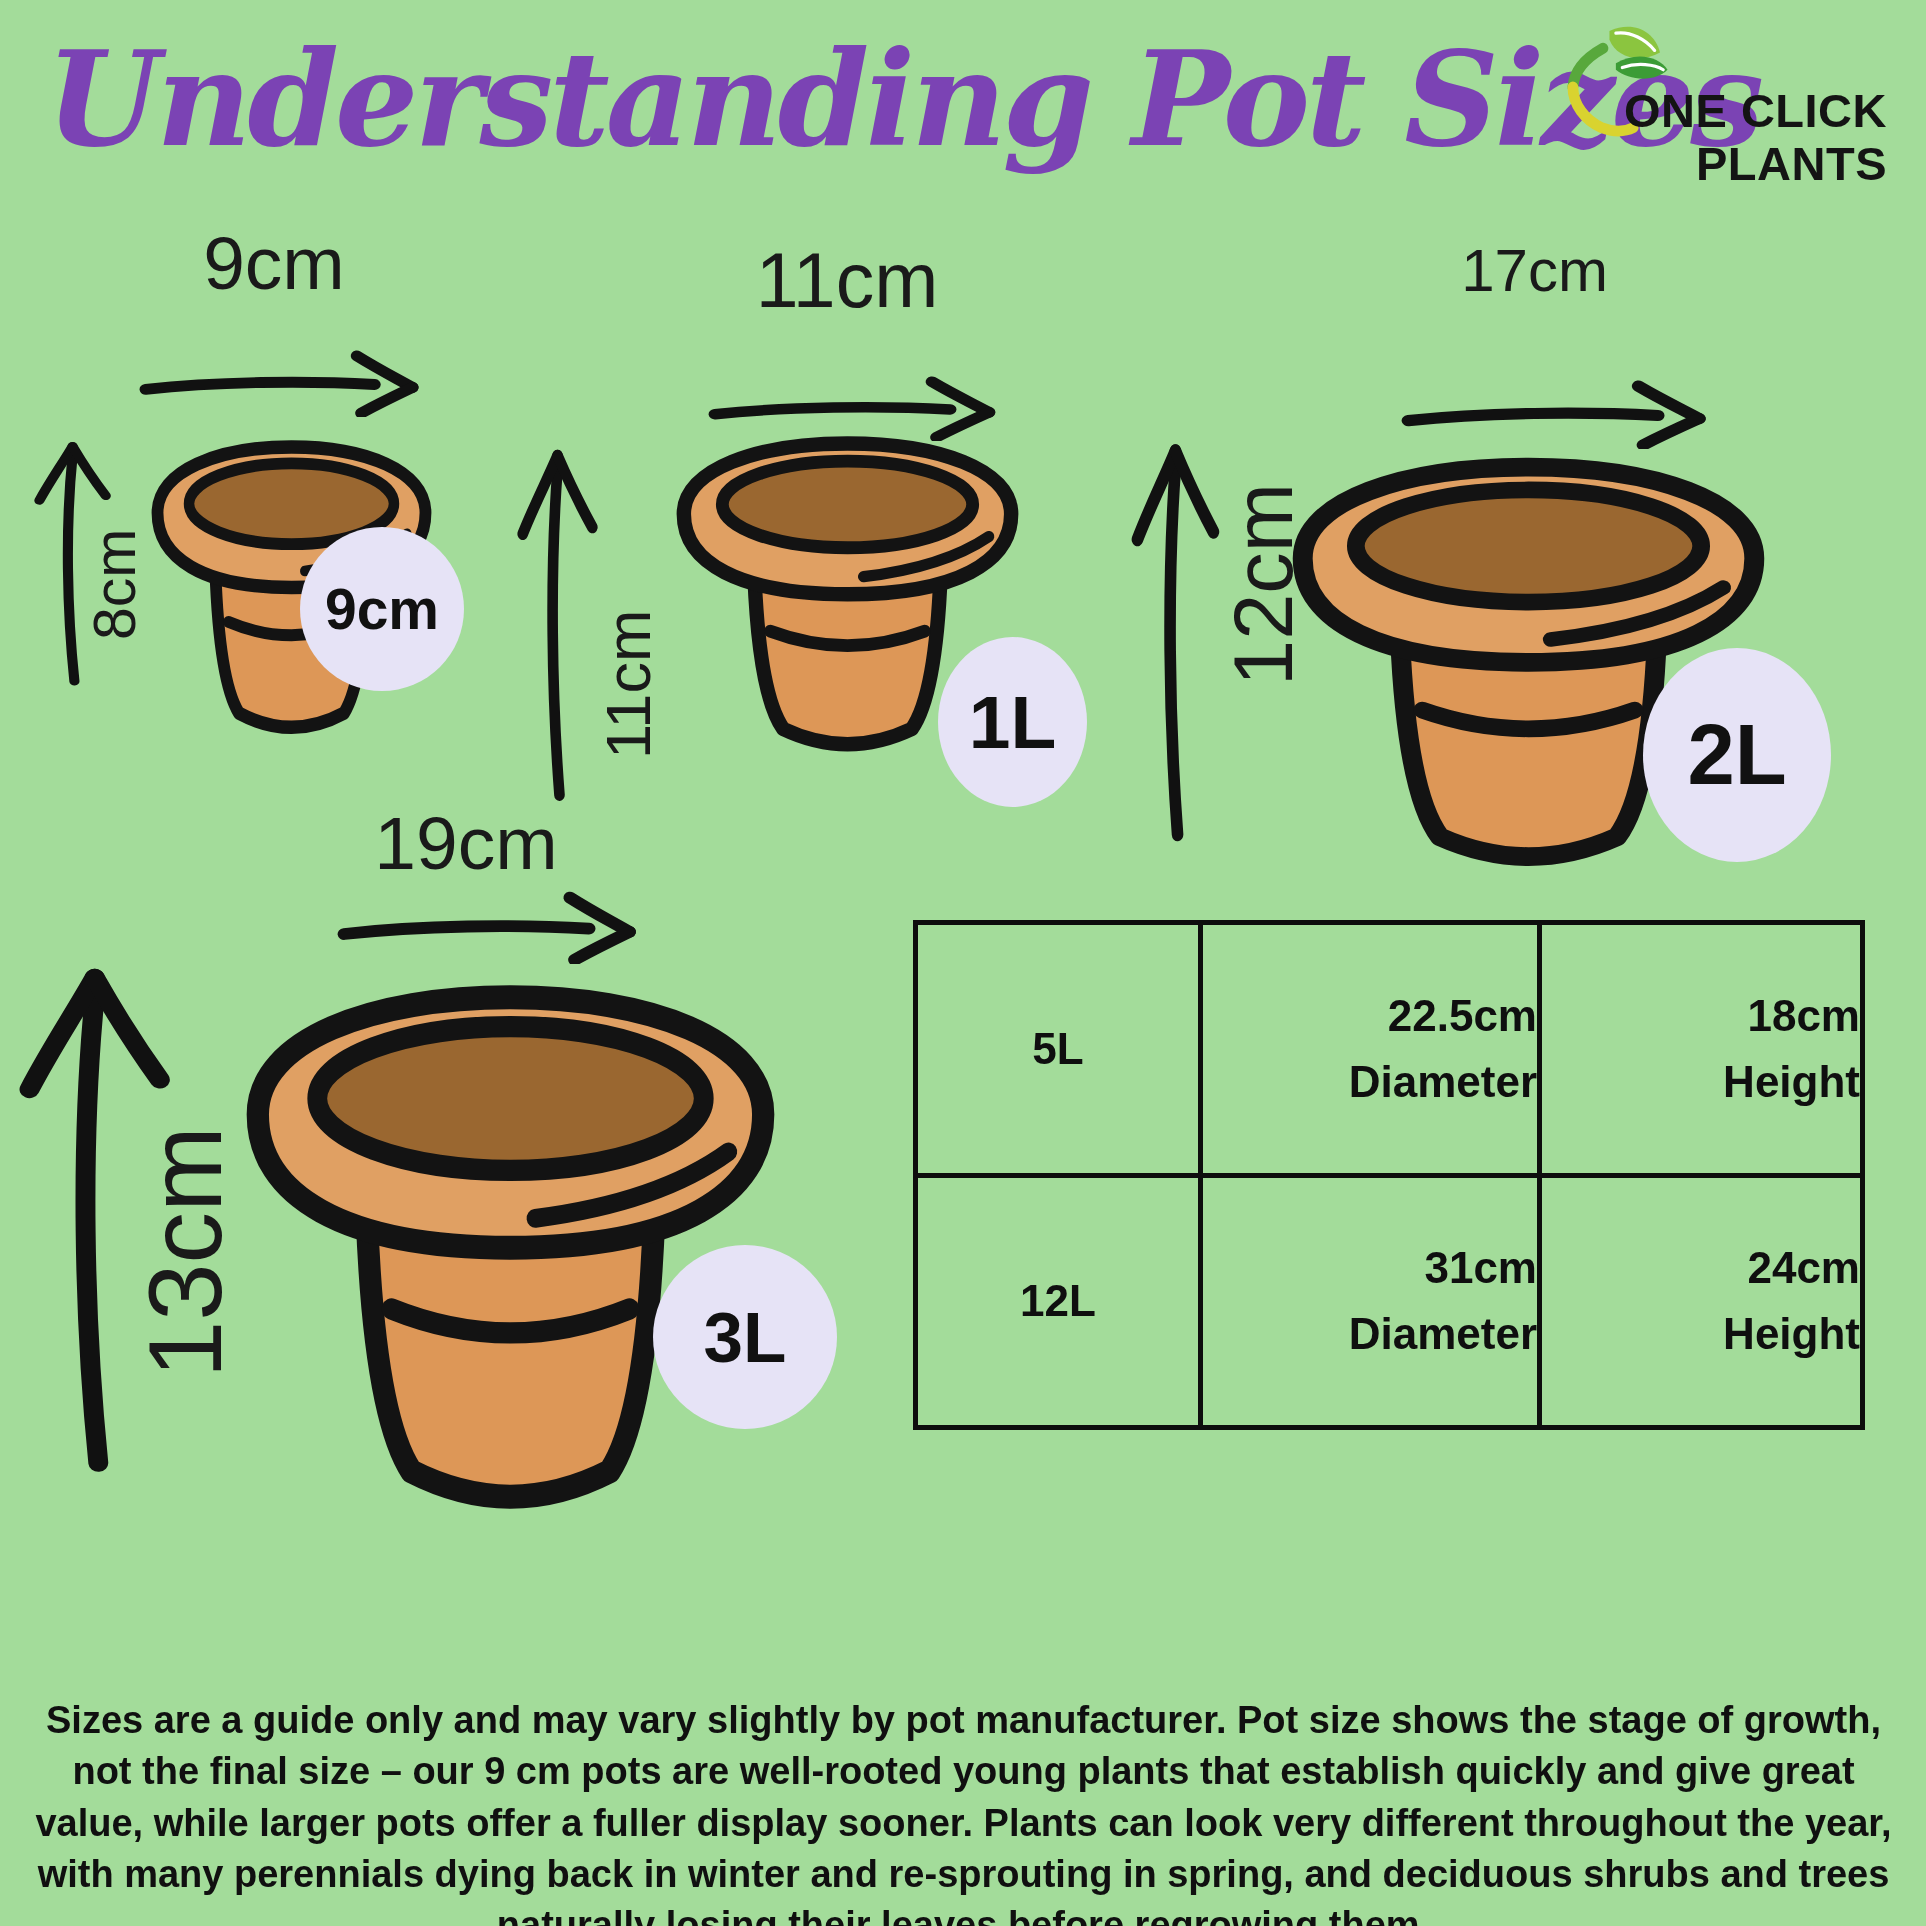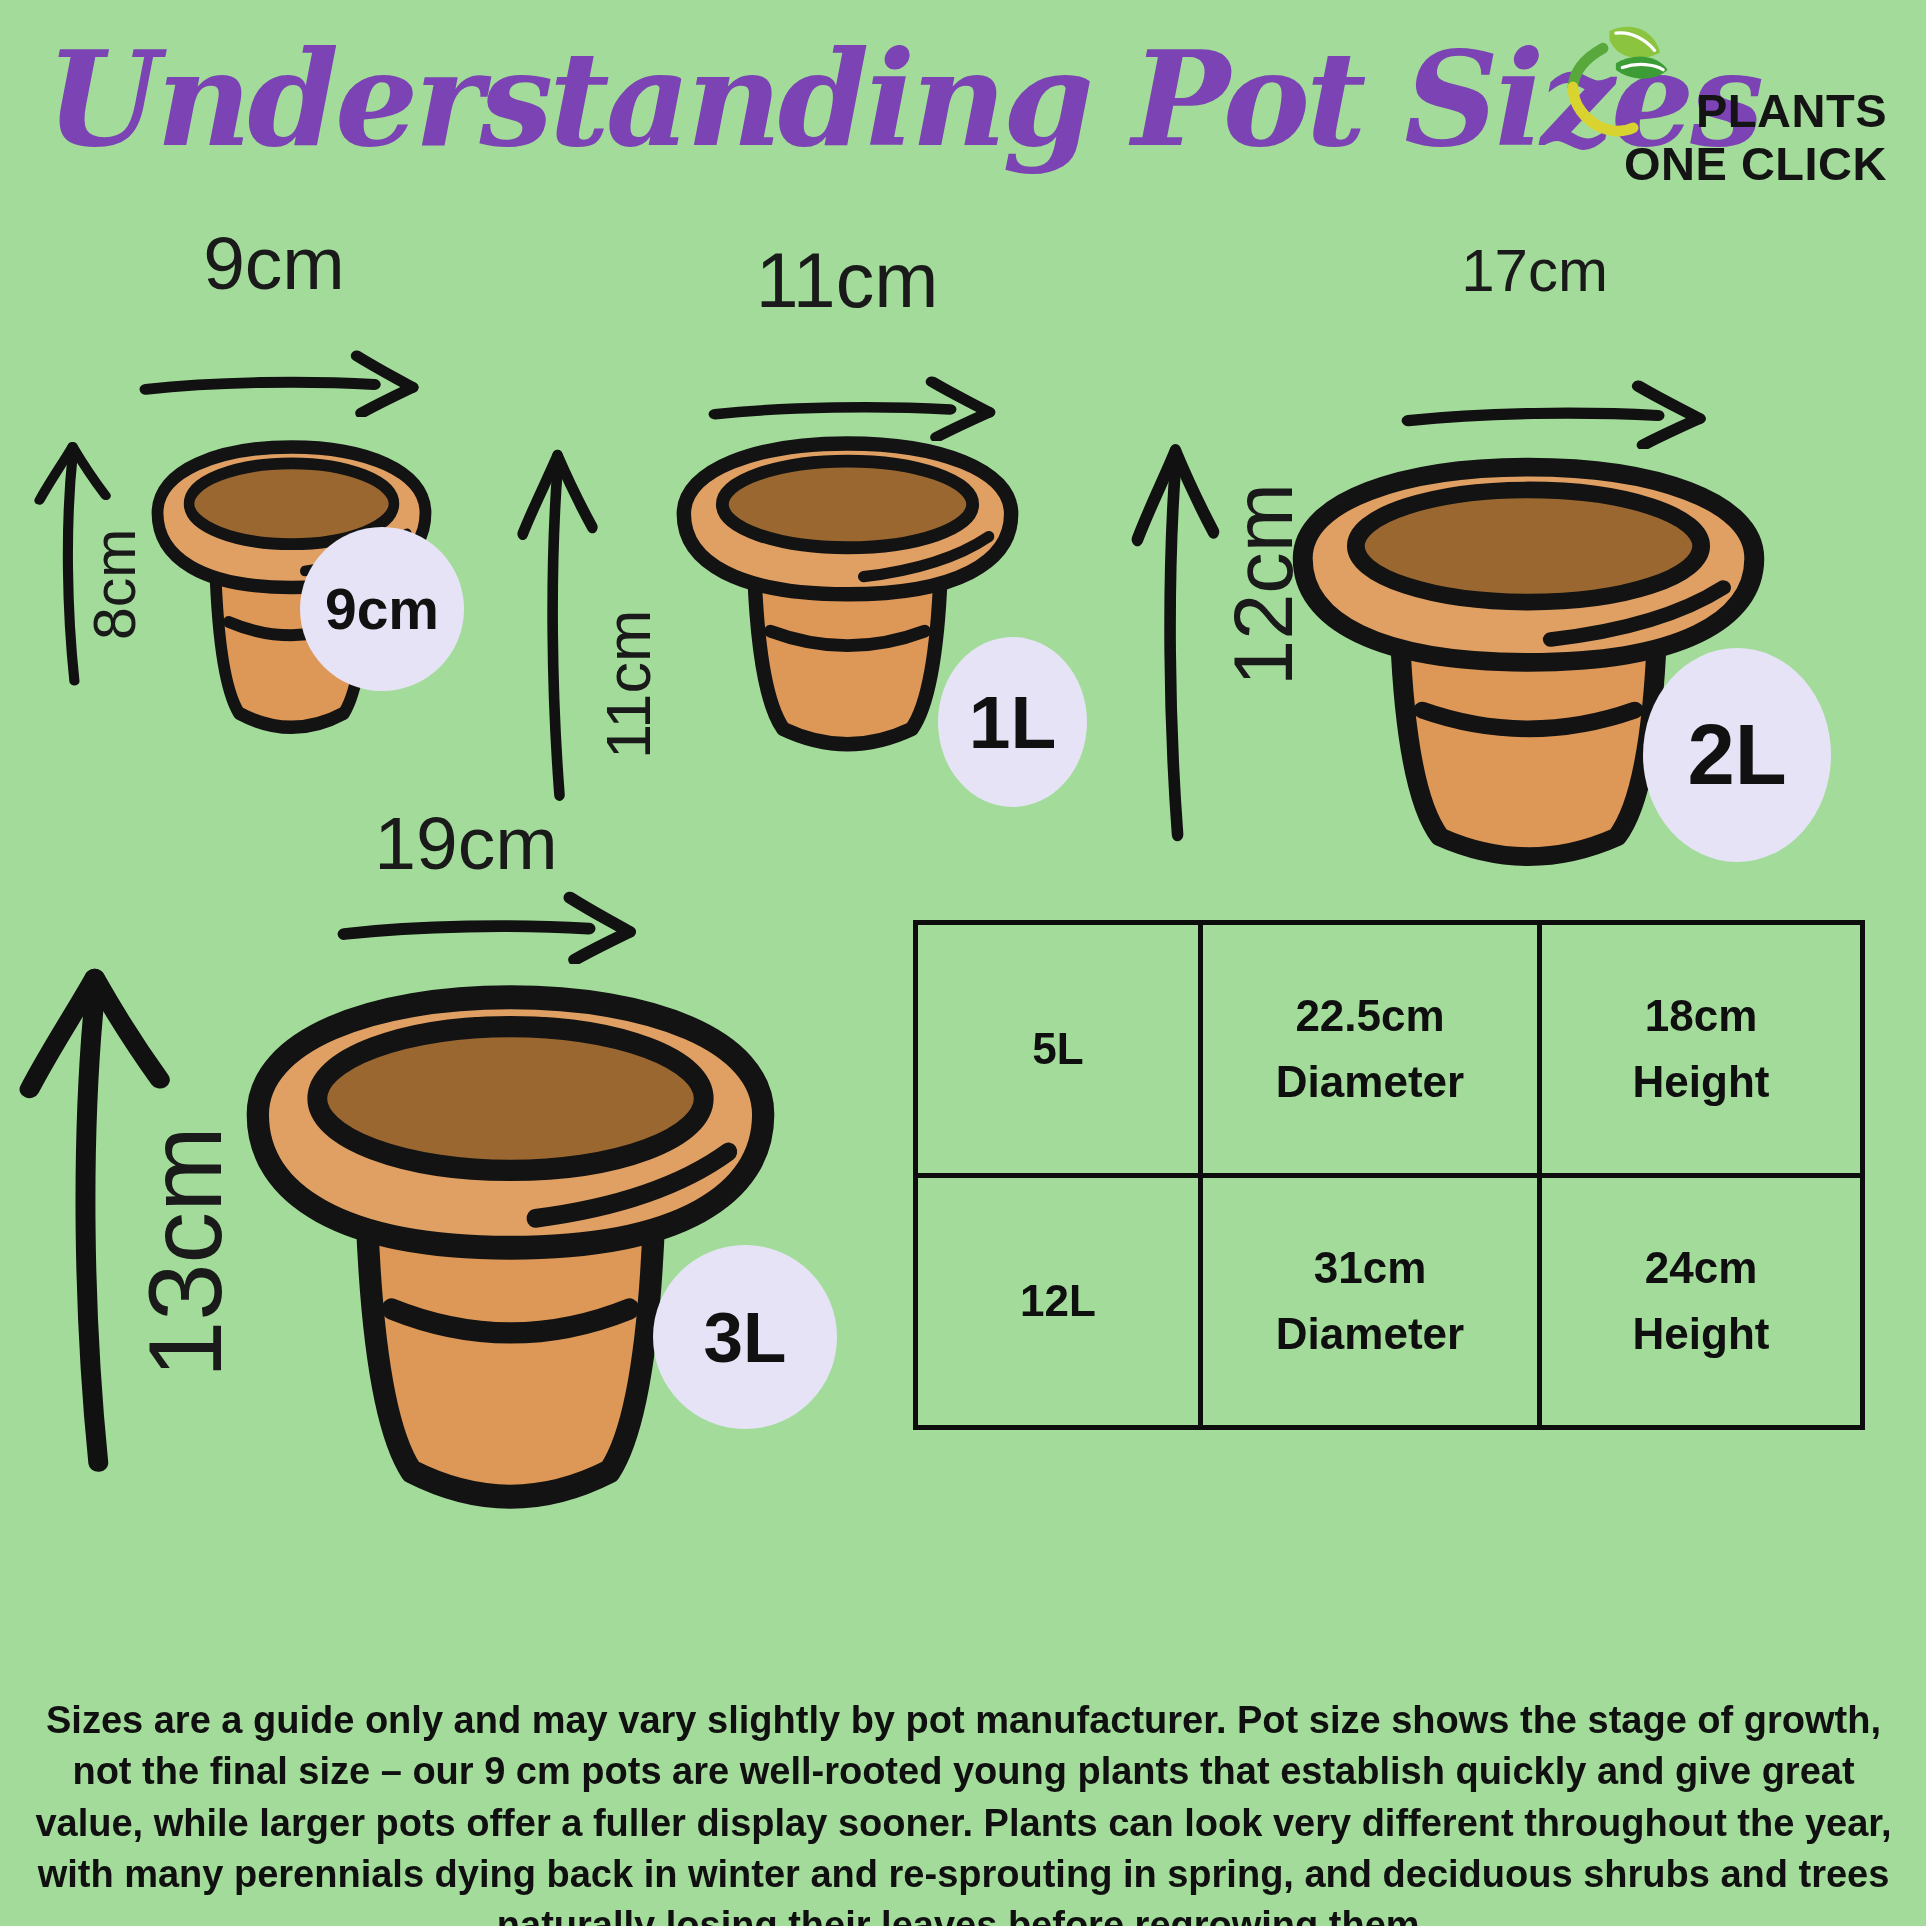--- a/index.html
+++ b/index.html
@@ -47,21 +47,21 @@
   }
   .size-table td{
     border:5px solid #0d0d0d;
     text-align:center;vertical-align:middle;
     font-weight:bold;font-size:44px;line-height:1.5;color:#0f0f0f;
     padding:0;
   }
   .size-table col.c1{width:285px;}
   .size-table col.c2{width:339px;}
   .size-table col.c3{width:323px;}
-  .cell-line{display:block;}
+  .cell-line{display:block;text-align:right;}
   
   .footer{
     left:23px;top:1695px;width:1881px;
     text-align:center;font-weight:bold;
     font-size:38px;line-height:1.35;color:#101010;
   }
   svg.shape{display:block;}
 </style>
 </head>
 <body>
@@ -98,22 +98,22 @@
     </defs>
   </svg>
 
   <div class="abs title">Understanding Pot Sizes</div>
 
   <div class="abs" style="left:1560px;top:12px;width:327px;height:198px;">
     <svg class="abs shape" style="left:0;top:4px;" width="129" height="129" viewBox="0 0 120 120">
         <use href="#logo-mark"></use>
       </svg>
     <div class="abs logo-text" style="right:0;top:73px;">
+      <div>ONE CLICK</div>
       <div>PLANTS</div>
-      <div>ONE CLICK</div>
     </div>
   </div>
 
   <div>
     <div class="abs dim" style="left:155px;top:220px;width:238px;font-size:75px;">9cm</div>
     <svg class="abs shape" preserveAspectRatio="none" style="left:139px;top:348px;" width="289" height="69" viewBox="0 0 260 70">
         <use href="#arrow-h"></use>
       </svg>
     <svg class="abs shape" preserveAspectRatio="none" style="left:32px;top:434px;" width="83" height="255" viewBox="0 0 90 330">
         <use href="#arrow-v"></use>

